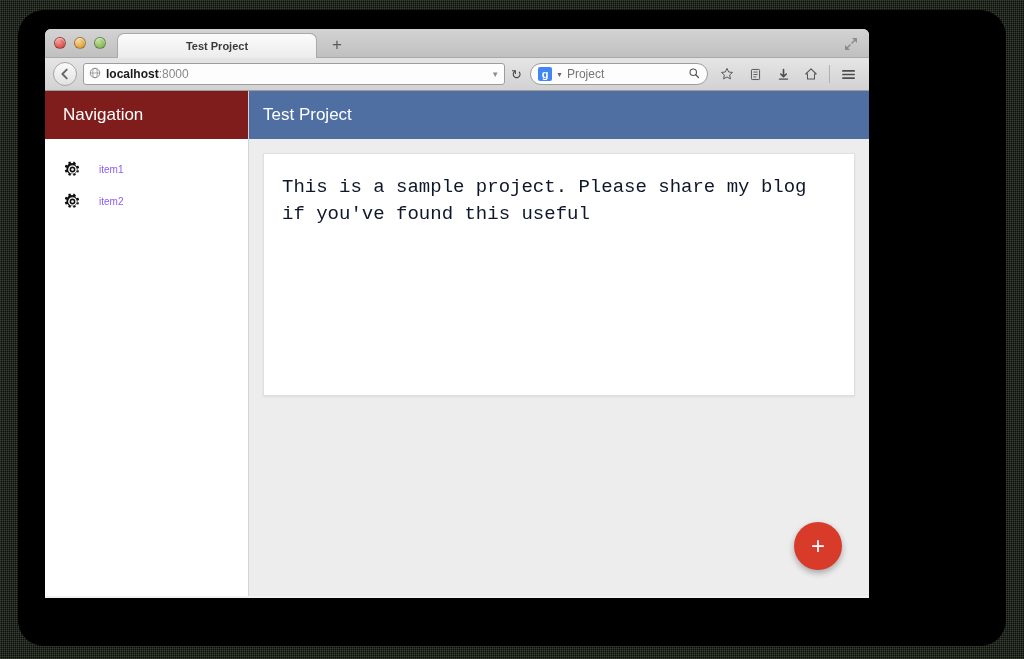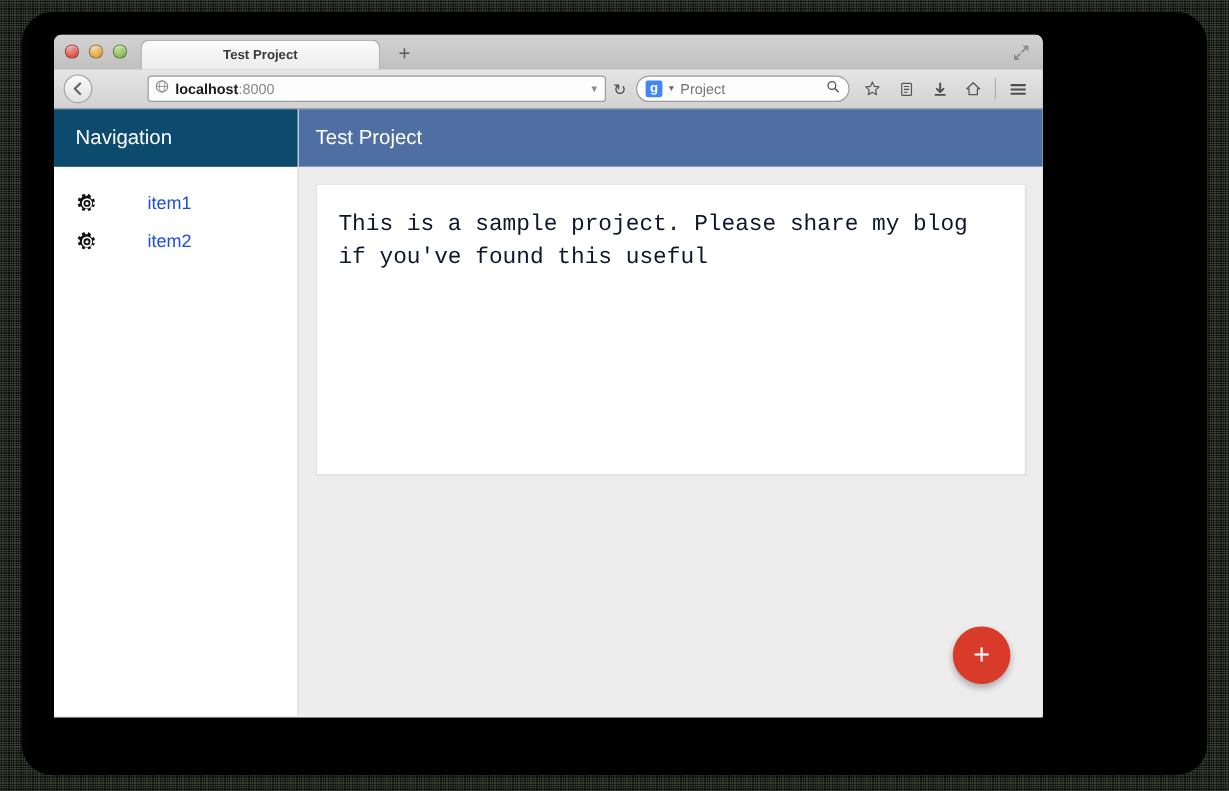--- a/index.html
+++ b/index.html
@@ -133,21 +133,20 @@
     flex: 1 1 auto;
     height: 22px;
     background: #fdfdfd;
     border: 1px solid #9d9d9d;
     border-radius: 3px;
     display: flex;
     align-items: center;
     padding: 0 5px;
     gap: 5px;
     min-width: 0;
-    margin-left: 40px;
   }
   #url-text {
     font-size: 12px;
     color: #1a1a1a;
     font-weight: bold;
     white-space: nowrap;
     overflow: hidden;
   }
   #url-port { color: #888; font-weight: normal; }
   #url-dropdown-icon { margin-left: auto; color: #8d8d8d; font-size: 8px; }
@@ -206,21 +205,21 @@
 
   
   #sidebar {
     width: 204px;
     background: #ffffff;
     border-right: 1px solid #d4d4d4;
     flex: 0 0 204px;
   }
   #sidebar-header {
     height: 48px;
-    background: #0c4a6e;
+    background: #7f1d1d;
     display: flex;
     align-items: center;
     padding-left: 18px;
   }
   #sidebar-title {
     color: #ffffff;
     font-size: 17px;
   }
   #sidebar-list {
     padding-top: 14px;
@@ -233,23 +232,22 @@
     padding: 7px 0 7px 18px;
     cursor: pointer;
   }
   .sidebar-item-icon {
     width: 18px; height: 18px;
     display: flex; align-items: center; justify-content: center;
     color: #111;
     flex: 0 0 18px;
   }
   .sidebar-item-label {
-    font-size: 15px;
-    color: #1d4ed8;
-    margin-left: 24px;
+    font-size: 10px;
+    color: #8b5cf6;
   }
 
   
   #main-area {
     flex: 1 1 auto;
     display: flex;
     flex-direction: column;
     position: relative;
     min-width: 0;
   }

